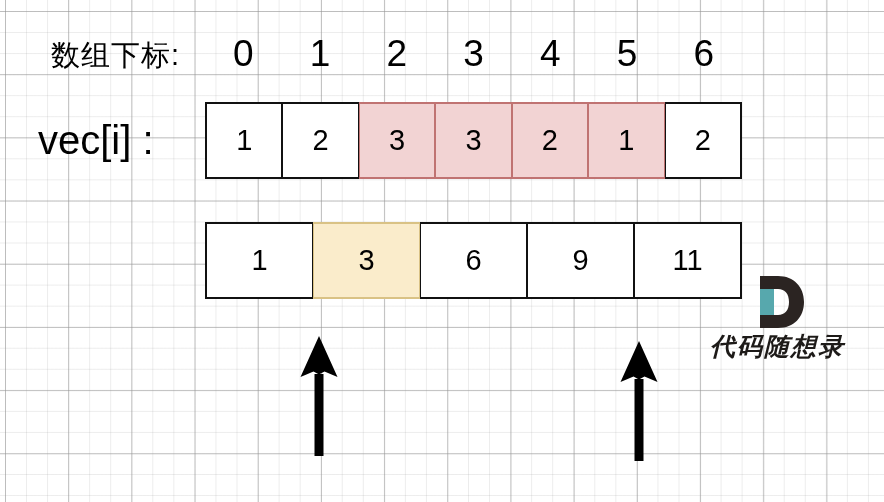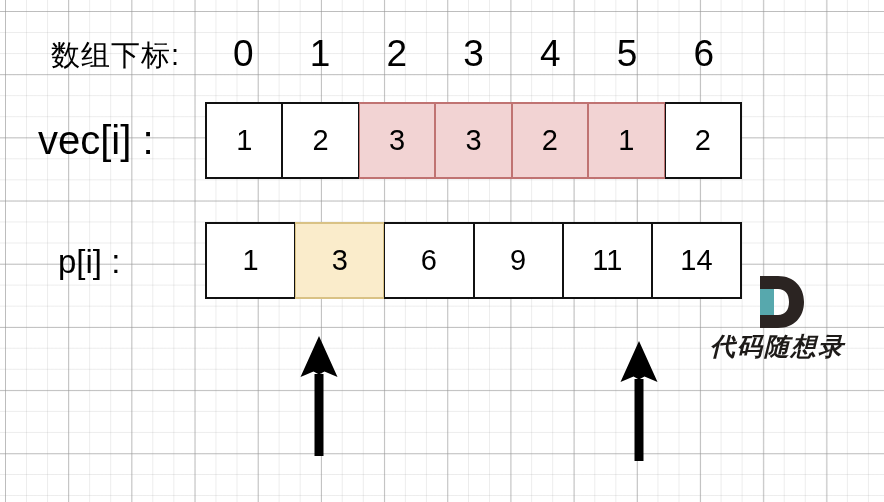--- a/index.html
+++ b/index.html
@@ -155,21 +155,20 @@
 </style>
 </head>
 <body>
 
 <div id="canvas">
 
   <div class="row-label" id="label-index">数组下标:</div>
 
   <div class="row-label" id="label-vec">vec[i] :</div>
 
-  <div class="row-label" id="label-p">p[i] :</div>
 
   <div id="index-row">
     <div class="idx">0</div>
     <div class="idx">1</div>
     <div class="idx">2</div>
     <div class="idx">3</div>
     <div class="idx">4</div>
     <div class="idx">5</div>
     <div class="idx">6</div>
   </div>
@@ -183,21 +182,20 @@
     <div class="cell hl-pink">1</div>
     <div class="cell">2</div>
   </div>
 
   <div class="array-row" id="p-row">
     <div class="cell">1</div>
     <div class="cell hl-yellow">3</div>
     <div class="cell">6</div>
     <div class="cell">9</div>
     <div class="cell">11</div>
-    <div class="cell">14</div>
   </div>
 
   <svg class="arrow" style="left:296px; top:330px;" width="46" height="132" viewBox="0 0 46 132">
     <path d="M 18.5 44 L 18.5 126 L 27.5 126 L 27.5 44 Z" fill="#000000"></path>
     <path d="M 23 6 L 41.5 47 L 28.5 41.5 L 23 44.5 L 17.5 41.5 L 4.5 47 Z" fill="#000000"></path>
   </svg>
 
   <svg class="arrow" style="left:616px; top:335px;" width="46" height="132" viewBox="0 0 46 132">
     <path d="M 18.5 44 L 18.5 126 L 27.5 126 L 27.5 44 Z" fill="#000000"></path>
     <path d="M 23 6 L 41.5 47 L 28.5 41.5 L 23 44.5 L 17.5 41.5 L 4.5 47 Z" fill="#000000"></path>

